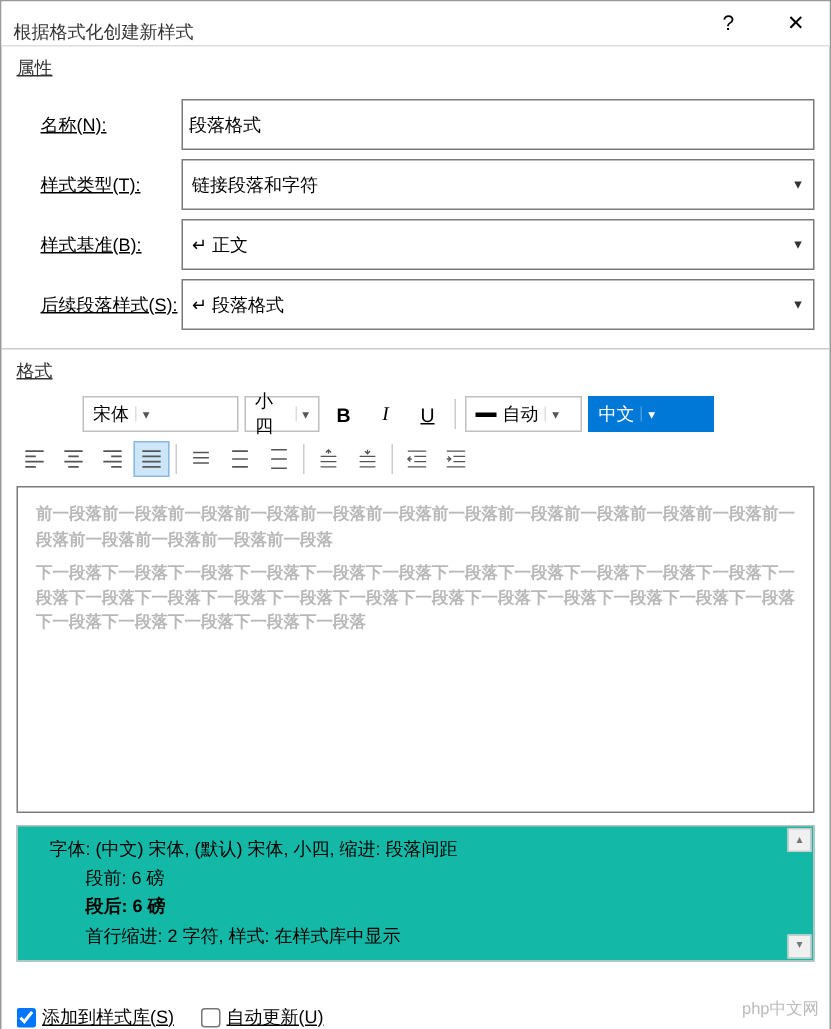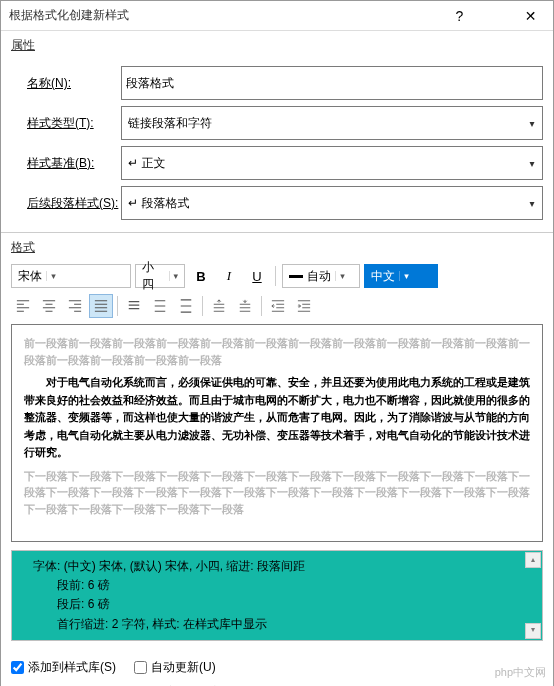--- a/index.html
+++ b/index.html
@@ -1,48 +1,48 @@
 <!DOCTYPE html>
 <html><head>
 <meta charset="utf-8">
 <style>
 * { box-sizing: border-box; margin: 0; padding: 0; }
 body { font-family: "Microsoft YaHei", SimSun, sans-serif; font-size: 12px; background: #fff; width: 554px; }
 .window { border: 1px solid #999; background: #fff; }
-.titlebar { display: flex; align-items: center; height: 30px; padding: 0 0 0 8px; background: #fff; border-bottom: 1px solid #ddd; gap: 26px; }
+.titlebar { display: flex; align-items: flex-end; height: 30px; padding: 0 0 0 8px; background: #fff; border-bottom: 1px solid #ddd; }
 .titlebar .title { flex: 1; font-size: 12px; color: #333; }
 .titlebar .btn { width: 45px; height: 30px; display: flex; align-items: center; justify-content: center; font-size: 14px; cursor: pointer; }
 .section-label { padding: 6px 10px 2px; font-size: 12px; color: #333; text-decoration: underline; }
 .form-area { padding: 4px 10px 6px 10px; border-bottom: 1px solid #ccc; }
 .form-row { display: flex; align-items: center; margin: 6px 0; }
 .form-row .lbl { width: 110px; padding-left: 16px; font-size: 12px; text-decoration: underline; }
 .form-row .field { flex: 1; }
 .text-input, .select { width: 100%; height: 34px; border: 1px solid #7a7a7a; padding: 0 4px; font-size: 12px; font-family: inherit; }
 .select { display: flex; align-items: center; justify-content: space-between; padding: 0 2px 0 6px; background: #fff; gap: 24px; }
 .select .arrow { width: 16px; text-align: center; color: #333; font-size: 10px; }
 .toolbar { padding: 6px 10px; display: flex; align-items: center; gap: 4px; flex-wrap: wrap; }
 .tb-sel { height: 24px; border: 1px solid #c0c0c0; display: inline-flex; align-items: center; padding: 0 2px 0 6px; background: #fff; font-size: 12px; }
 .tb-sel .arrow { width: 14px; text-align: center; border-left: 1px solid #ddd; margin-left: 4px; font-size: 9px; color: #555; }
-.tb-sel.font { width: 120px; }
+.tb-sel.font { width: 104px; margin-left: 44px; }
 .tb-sel.size { width: 50px; }
 .tb-sel.auto { width: 78px; }
-.tb-sel.lang { width: 74px; background: #0078d7; color: #fff; border-color: #0078d7; }
+.tb-sel.lang { width: 84px; background: #0078d7; color: #fff; border-color: #0078d7; }
 .tb-btn { width: 24px; height: 24px; display: inline-flex; align-items: center; justify-content: center; border: 1px solid transparent; font-size: 13px; cursor: pointer; }
 .tb-btn.active { background: #cde6f7; border-color: #8cb8e0; }
 .tb-divider { width: 1px; height: 20px; background: #ccc; margin: 0 2px; }
 .toolbar2 { padding: 0 10px 6px; display: flex; align-items: center; gap: 2px; }
 .preview-box { margin: 0 10px 8px; border: 1px solid #7a7a7a; height: 218px; padding: 10px 12px; overflow: hidden; font-family: SimSun, serif; font-weight: bold; }
 .preview-gray { color: #b8b8b8; font-size: 11px; line-height: 1.5; word-break: break-all; margin-bottom: 6px; }
 .preview-body { color: #000; font-size: 11px; line-height: 1.6; text-indent: 2em; margin: 4px 0; }
 .preview-gray-after { color: #b8b8b8; font-size: 11px; line-height: 1.5; word-break: break-all; margin-top: 6px; }
 .desc-box { margin: 0 10px 8px; border: 1px solid #c0c0c0; padding: 6px 21px; font-size: 12px; line-height: 1.6; position: relative; background: #14b8a6; }
 .desc-box .scroll { position: absolute; right: 1px; top: 1px; bottom: 1px; width: 16px; display: flex; flex-direction: column; justify-content: space-between; }
 .desc-box .scroll div { height: 16px; background: #f0f0f0; border: 1px solid #ccc; display: flex; align-items: center; justify-content: center; font-size: 8px; color: #777; }
 .checks { padding: 2px 10px 8px; }
-.check-row { display: flex; align-items: center; gap: 18px; margin: 8px 0; font-size: 12px; }
+.check-row { display: flex; align-items: center; gap: 18px; margin: 19px 0; font-size: 12px; text-decoration: underline; }
 .check-row label { display: inline-flex; align-items: center; gap: 4px; }
 .check-row input { margin: 0; }
 .footer { display: flex; align-items: center; padding: 8px 10px 10px; gap: 6px; border-top: 1px solid #ddd; }
 .footer .format-btn { height: 26px; border: 1px solid #adadad; background: #e1e1e1; padding: 0 8px; display: inline-flex; align-items: center; gap: 4px; font-size: 12px; cursor: pointer; }
 .footer .spacer { flex: 1; }
 .footer .btn { width: 78px; height: 26px; border: 1px solid #adadad; background: #e1e1e1; font-size: 12px; cursor: pointer; }
 .footer .btn.primary { border: 2px solid #0078d7; }
 .watermark { position: fixed; right: 8px; bottom: 6px; color: #bbb; font-size: 11px; }
 svg.icon { width: 14px; height: 14px; }
 </style>
@@ -173,28 +173,27 @@
     </div>
     <div class="tb-btn">
       <svg class="icon" viewBox="0 0 16 16">
           <path d="M1 2h14M6 6h9M6 10h9M1 14h14M1 8l3 0M2 6l2 2-2 2" stroke="#555" stroke-width="1" fill="none"></path>
         </svg>
     </div>
   </div>
 
   <div class="preview-box">
     <div class="preview-gray">前一段落前一段落前一段落前一段落前一段落前一段落前一段落前一段落前一段落前一段落前一段落前一段落前一段落前一段落前一段落前一段落</div>
-    <div class="preview-body">对于电气自动化系统而言，必须保证供电的可靠、安全，并且还要为使用此电力系统的工程或是建筑带来良好的社会效益和经济效益。而且由于城市电网的不断扩大，电力也不断增容，因此就使用的很多的整流器、变频器等，而这样也使大量的谐波产生，从而危害了电网。因此，为了消除谐波与从节能的方向考虑，电气自动化就主要从电力滤波器、无功补偿、变压器等技术着手，对电气自动化的节能设计技术进行研究。</div>
     <div class="preview-gray-after">下一段落下一段落下一段落下一段落下一段落下一段落下一段落下一段落下一段落下一段落下一段落下一段落下一段落下一段落下一段落下一段落下一段落下一段落下一段落下一段落下一段落下一段落下一段落下一段落下一段落下一段落下一段落下一段落</div>
   </div>
 
   <div class="desc-box">
     <div>字体: (中文) 宋体, (默认) 宋体, 小四, 缩进: 段落间距</div>
     <div style="padding-left:2em;">段前: 6 磅</div>
-    <div style="padding-left:2em;">段后: 6 磅</div>
+    <div style="padding-left:2em;font-weight:bold;">段后: 6 磅</div>
     <div style="padding-left:2em;">首行缩进:  2 字符, 样式: 在样式库中显示</div>
     <div class="scroll">
       <div>▴</div>
       <div>▾</div>
     </div>
   </div>
 
   <div class="checks">
     <div class="check-row">
       <label>

